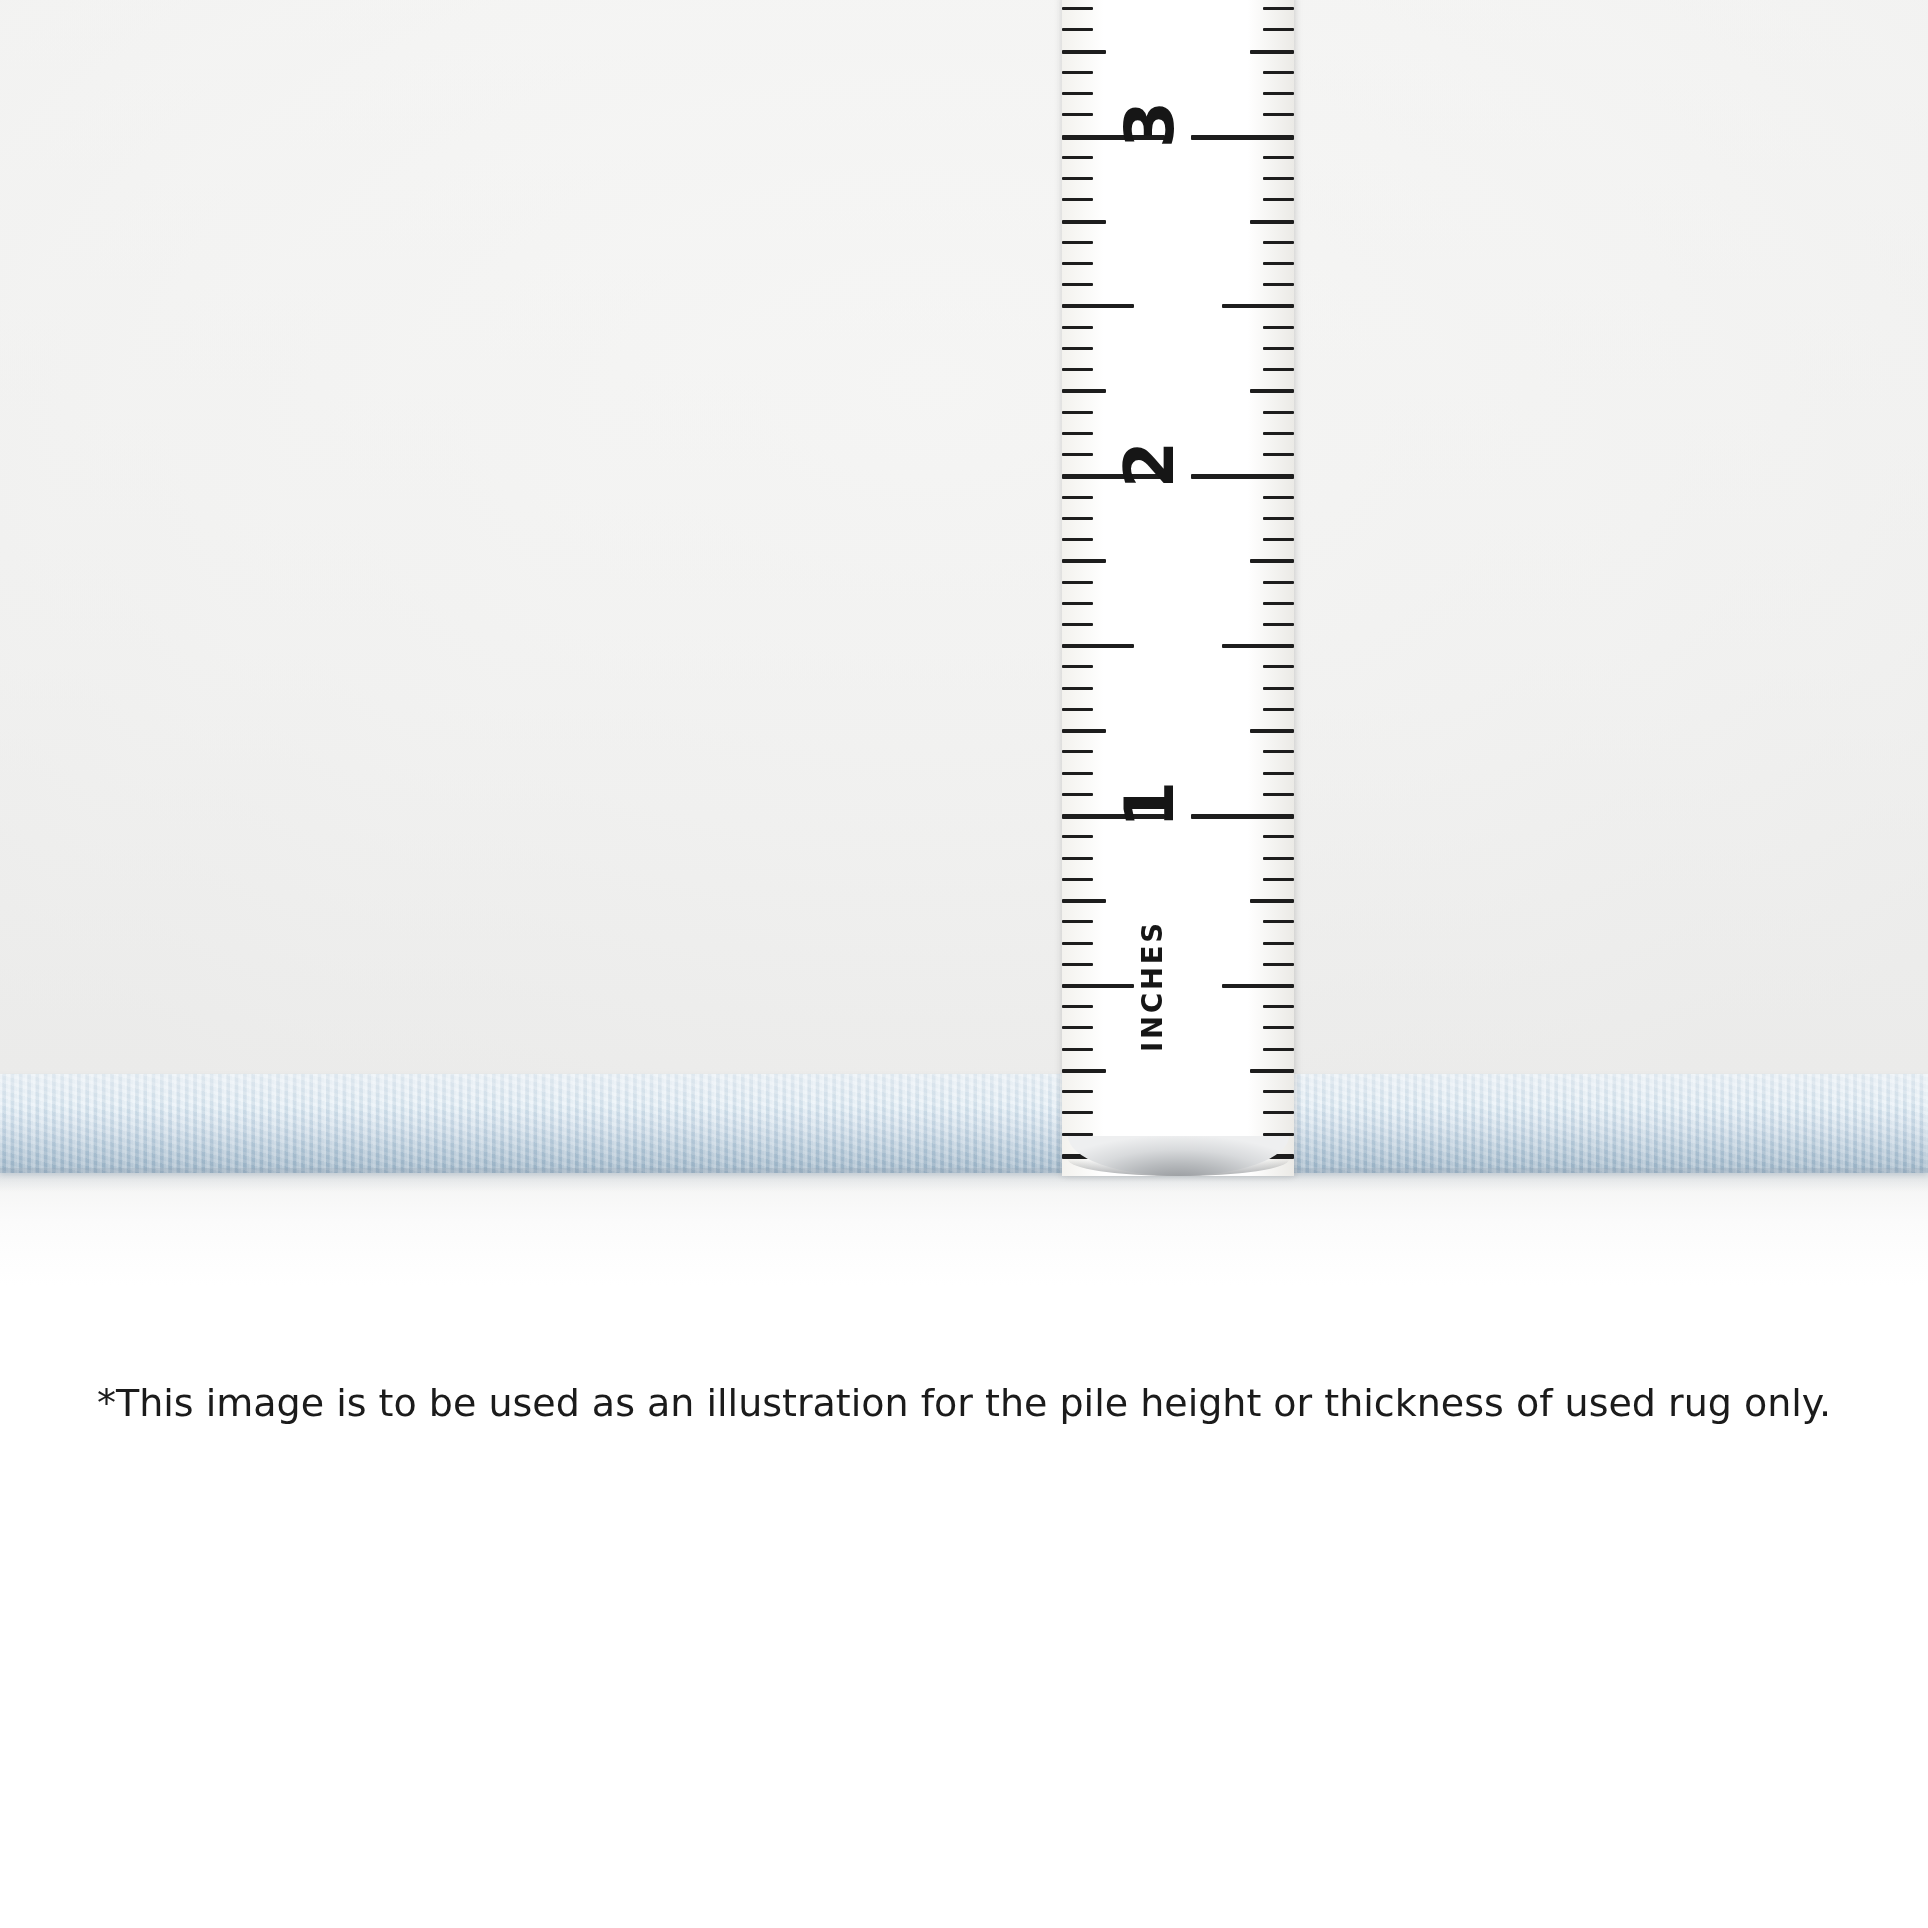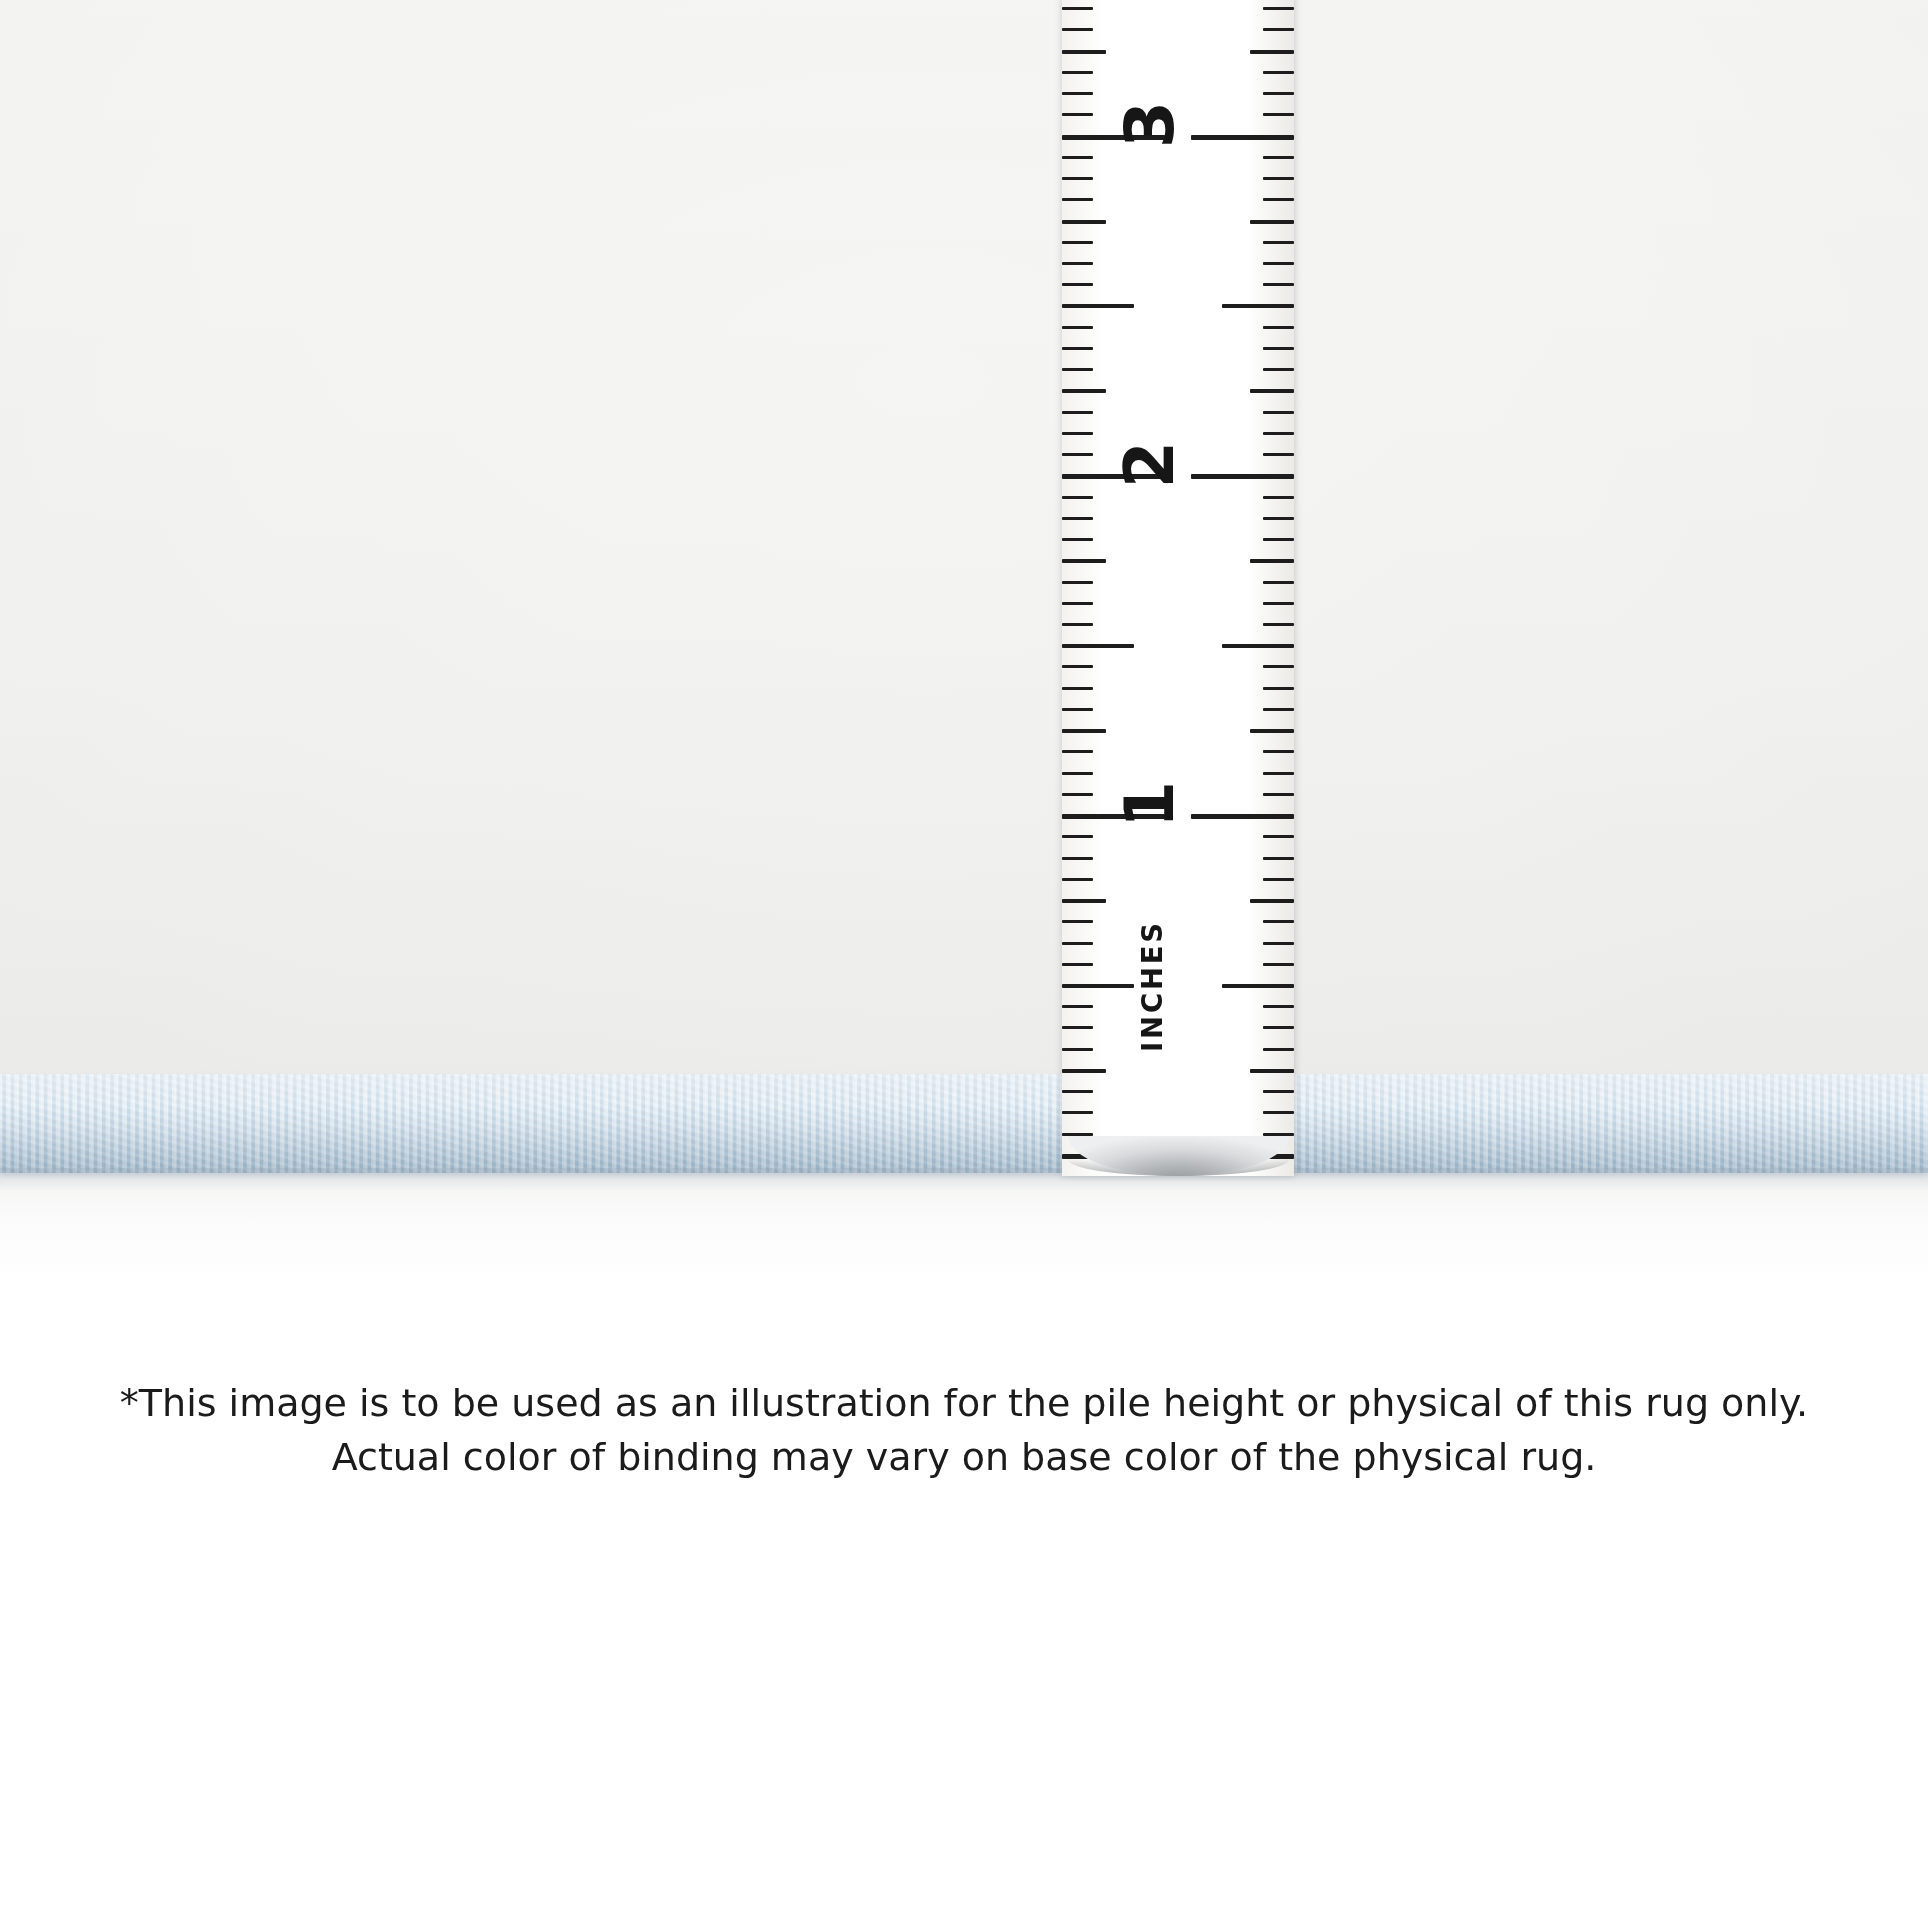--- a/index.html
+++ b/index.html
@@ -338,18 +338,17 @@
 
       <div class="ruler-inches-label" style="left:24px; top:975px;">INCHES</div>
 
       <div class="ruler-tip-shadow"></div>
       <div class="ruler-tip"></div>
     </div>
 
   </div>
 
   <div class="caption">
-    <span class="caption-line">*This image is to be used as an illustration for the pile height or physical of this rug only.</span>
-    <span class="caption-line">Actual color of binding may vary on base color of the physical rug.</span>
+    <span class="caption-line">*This image is to be used as an illustration for the pile height or thickness of used rug only.</span>
   </div>
 
 </div>
 
 
 </body></html>

